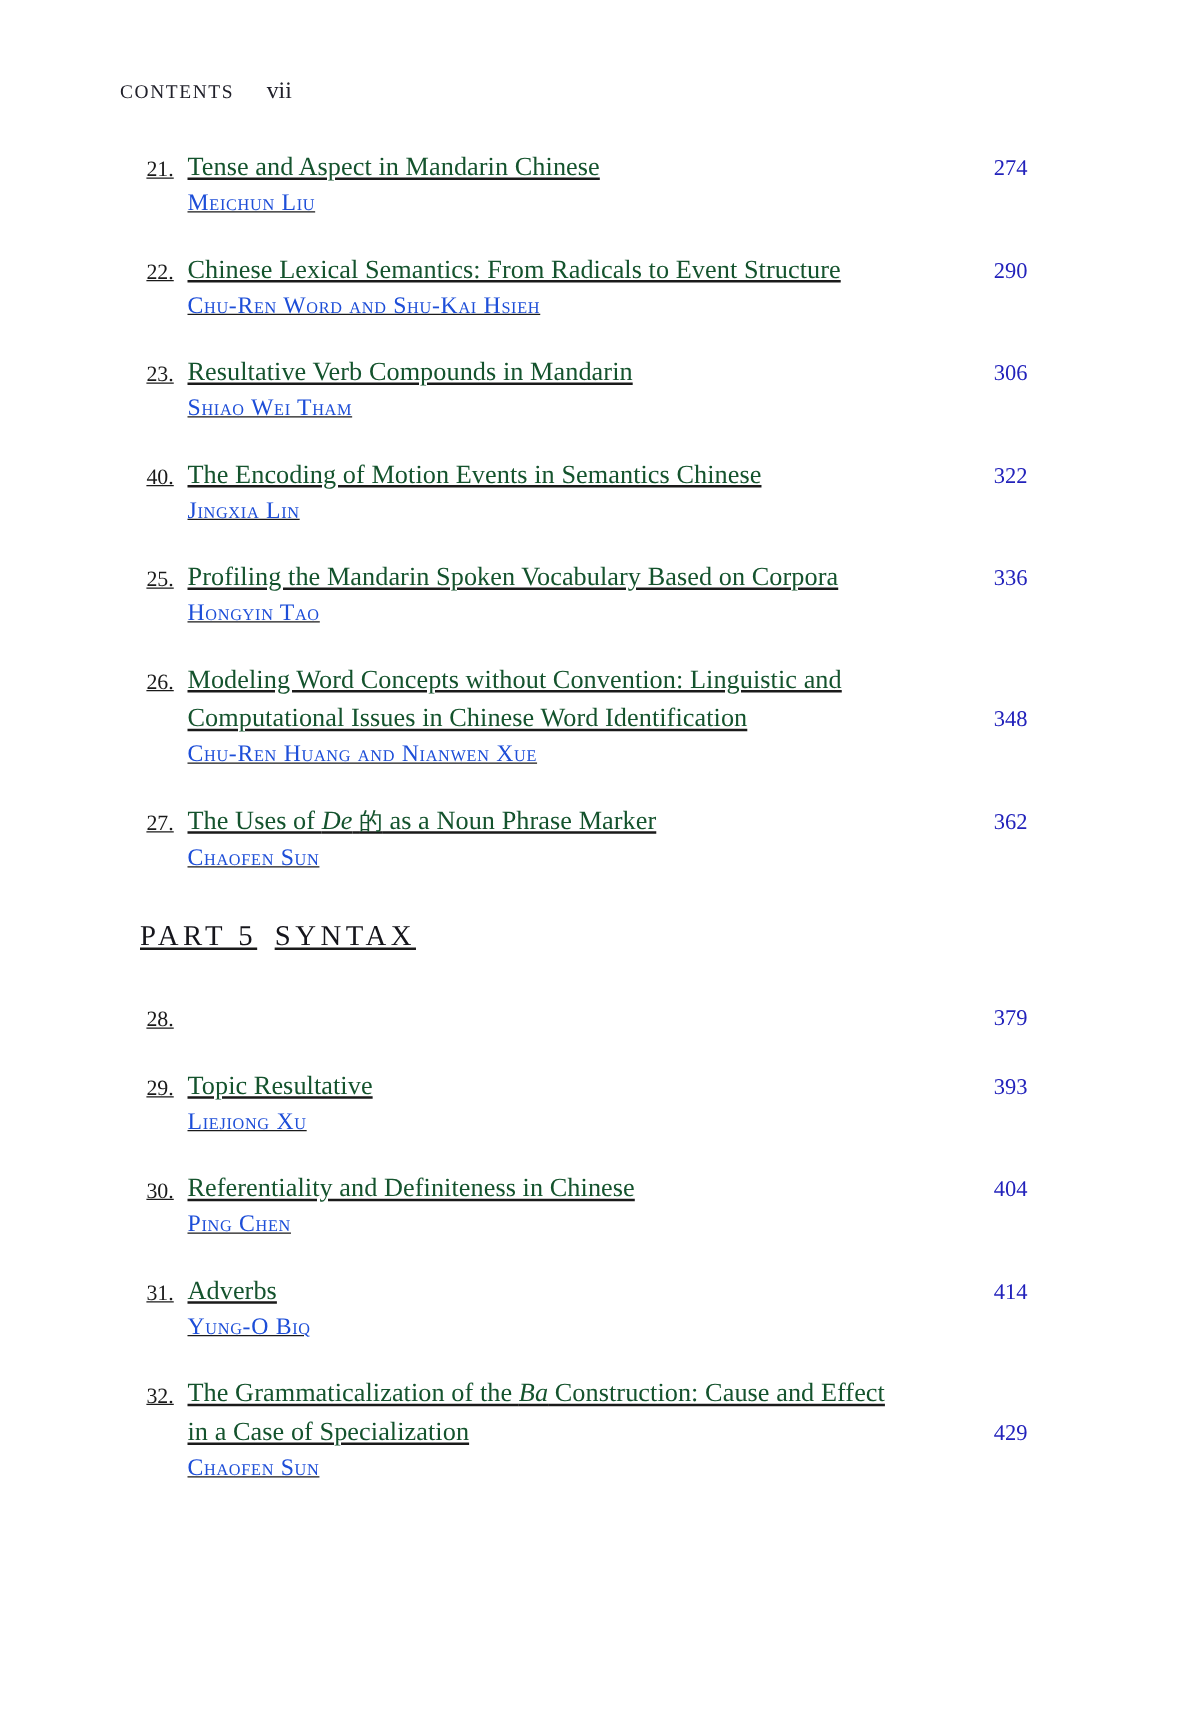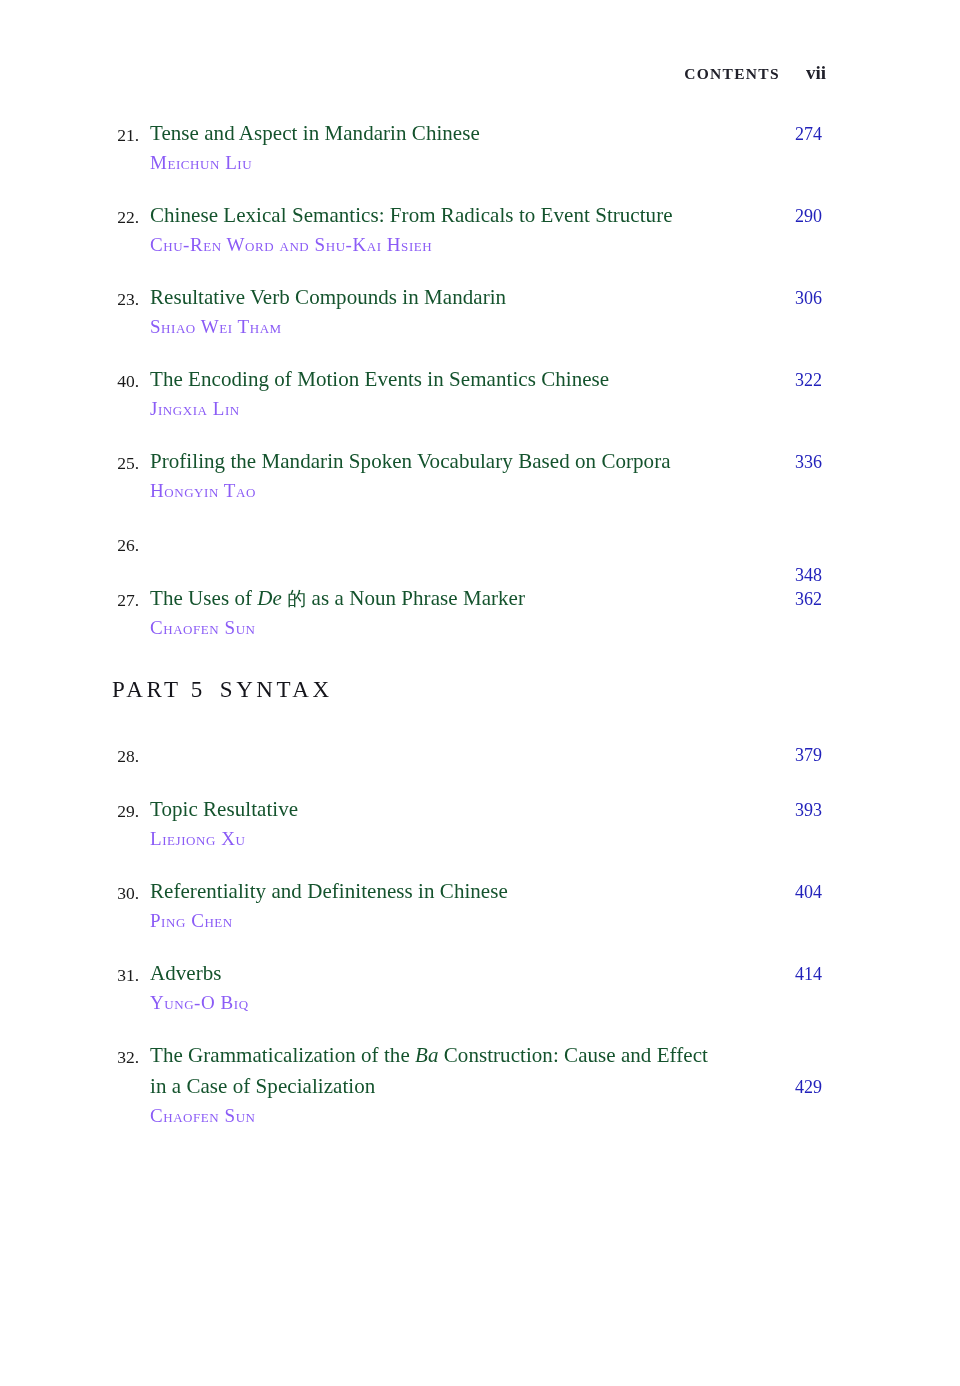--- a/index.html
+++ b/index.html
@@ -19,45 +19,44 @@
   .page {
     position: absolute;
     left: 0; top: 0;
     width: 960px;
     height: 1386px;
   }
 
   
   .running-head {
     position: absolute;
-    left: 116px;
+    left: 96px;
     top: 62px;
     width: 710px;
-    text-align: right;
     white-space: nowrap;
-    font-weight: bold;
   }
   .running-head .rh-label {
     font-variant: small-caps;
     font-size: 15.5px;
     letter-spacing: 1.3px;
     color: #20202a;
   }
   .running-head .rh-folio {
     font-size: 19px;
     margin-left: 26px;
     color: #20202a;
   }
 
   
   .toc {
     position: absolute;
     left: 112px;
     top: 118px;
     width: 710px;
+    text-decoration: underline;
   }
 
   .entry {
     position: relative;
     margin-bottom: 22px;
   }
 
   .entry-grid {
     display: grid;
     grid-template-columns: 36px 1fr 56px;
@@ -92,21 +91,21 @@
   .han {
     font-family: "DejaVu Sans", sans-serif;
     font-size: 19px;
   }
 
   .authors {
     font-variant: small-caps;
     font-size: 19px;
     line-height: 30px;
     letter-spacing: 0.55px;
-    color: #8b5cf6;
+    color: #1d4ed8;
     margin-top: -1px;
   }
 
   .pageno-col {
     grid-column: 3;
     position: relative;
   }
   .pageno {
     position: absolute;
     right: 0;
@@ -201,20 +200,25 @@
               <div class="authors">Hongyin Tao</div>
             </div>
             <div class="pageno-col">
               <div class="pageno row1">336</div>
             </div>
           </div>
         </div>
         <div class="entry">
           <div class="entry-grid">
             <div class="num">26.</div>
+            <div class="body-col">
+              <div class="title">Modeling Word Concepts without Convention: Linguistic and</div>
+              <div class="title">Computational Issues in Chinese Word Identification</div>
+              <div class="authors">Chu-Ren Huang and Nianwen Xue</div>
+            </div>
             <div class="pageno-col">
               <div class="pageno row2">348</div>
             </div>
           </div>
         </div>
         <div class="entry">
           <div class="entry-grid">
             <div class="num">27.</div>
             <div class="body-col">
               <div class="title">The Uses of <em>De</em> <span class="han">的</span> as a Noun Phrase Marker</div>

